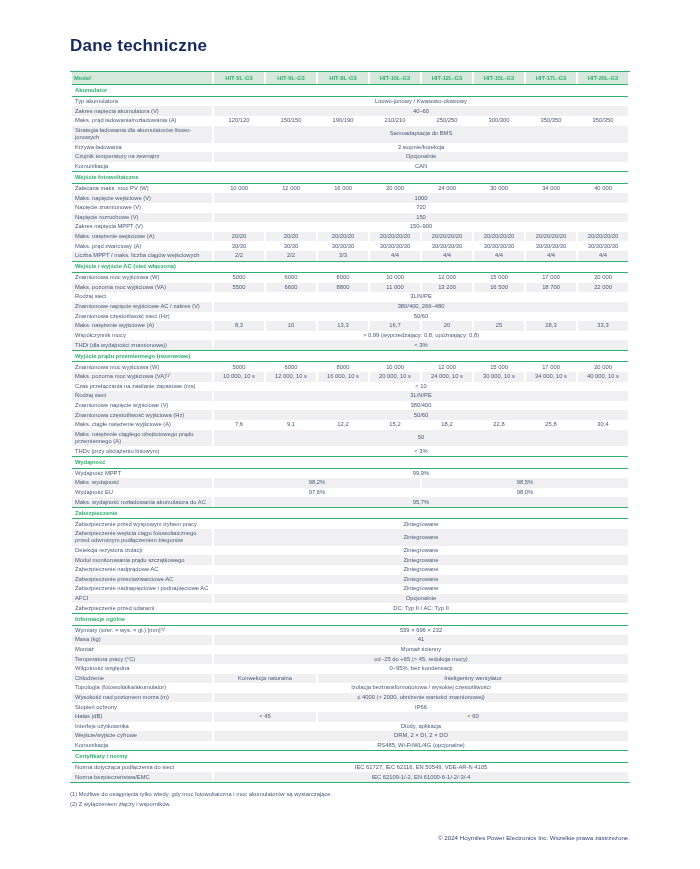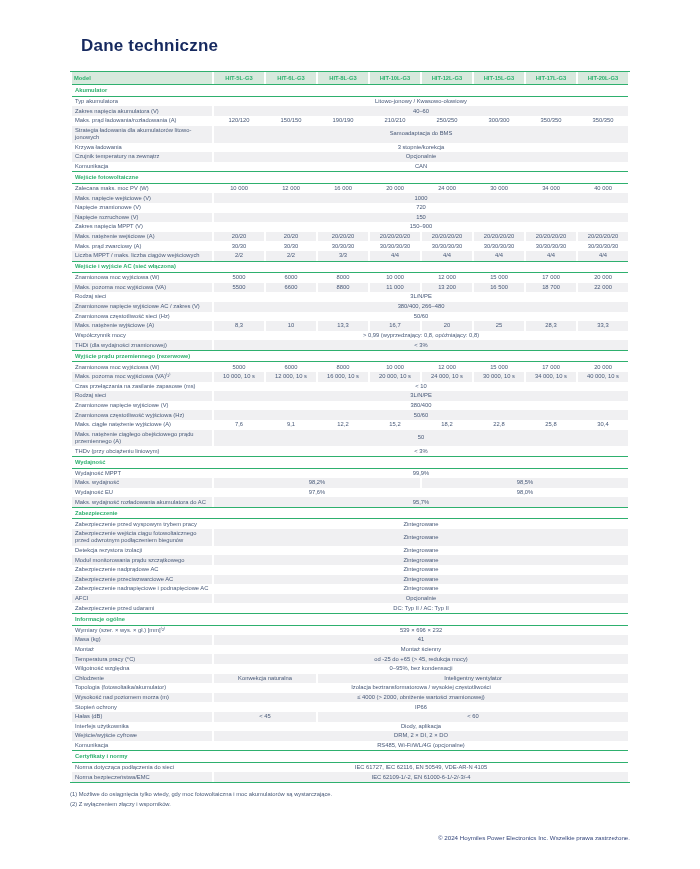--- a/index.html
+++ b/index.html
@@ -1,18 +1,18 @@
 <!DOCTYPE html>
 <html><head>
 <meta charset="utf-8">
 <style>
   html,body{margin:0;padding:0;background:#fff;}
   body{width:700px;height:869px;position:relative;font-family:"Liberation Sans",sans-serif;color:#475877;overflow:hidden;}
   .page{padding:36px 70px 0 70px;}
-  .title{font-size:17px;font-weight:bold;color:#16295f;margin:0 0 15px 11px;letter-spacing:.2px;}
+  .title{font-size:17px;font-weight:bold;color:#16295f;margin:0 0 15px 0;letter-spacing:.2px;}
   table{width:560px;border-collapse:separate;border-spacing:2px 0;table-layout:fixed;
         font-size:5.8px;line-height:1.25;border-top:1px solid #2eb06e;border-bottom:1px solid #2eb06e;}
   col.c-label{width:140px;}
   th,td{vertical-align:middle;}
   tr.model-row th{background:#d7e9dd;color:#2eb06e;font-weight:bold;padding:2.6px 2px;font-size:5.8px;}
   th.mlabel{text-align:left;padding-left:3px;}
   th.mname{text-align:center;white-space:nowrap;}
   tr.section td{color:#2eb06e;font-weight:bold;text-align:left;padding:1.6px 3px;
         border-top:1px solid #2eb06e;border-bottom:1px solid #2eb06e;background:#fff;}
   tr.spec td{padding:1.2px 3px;}

